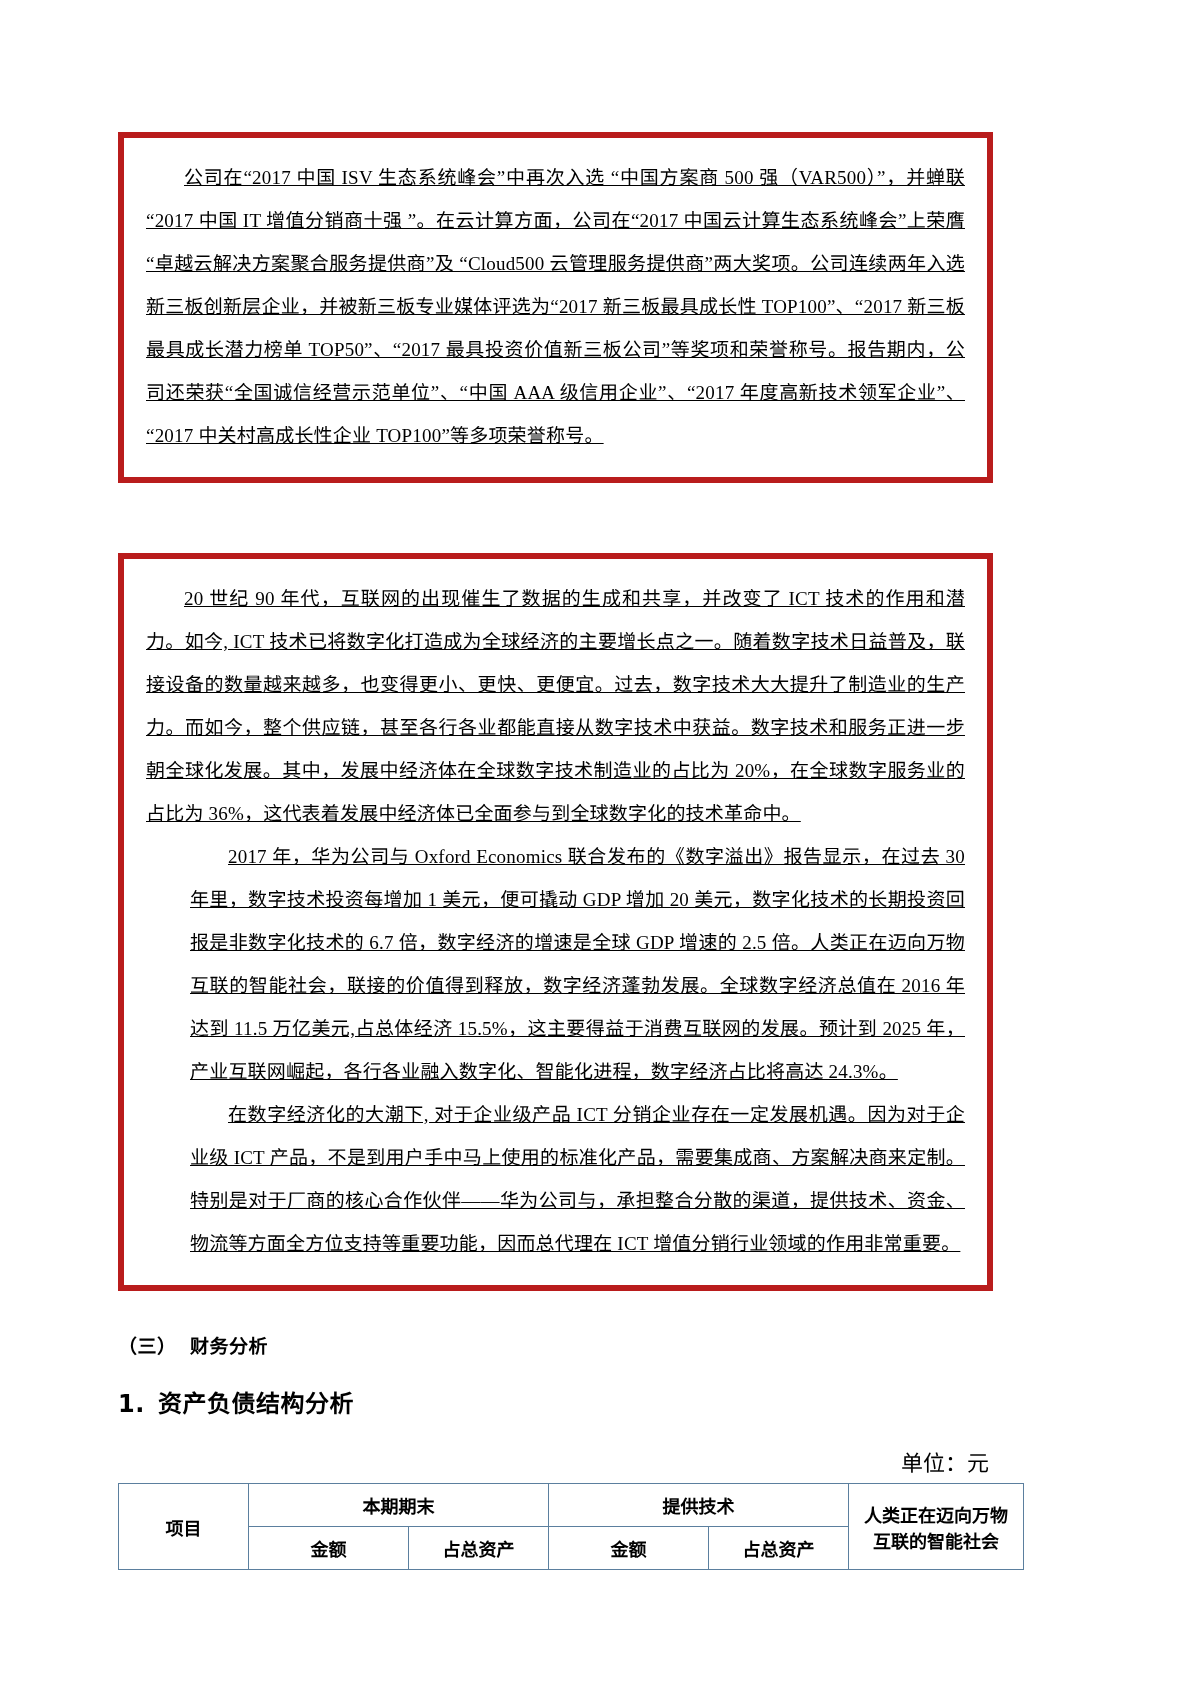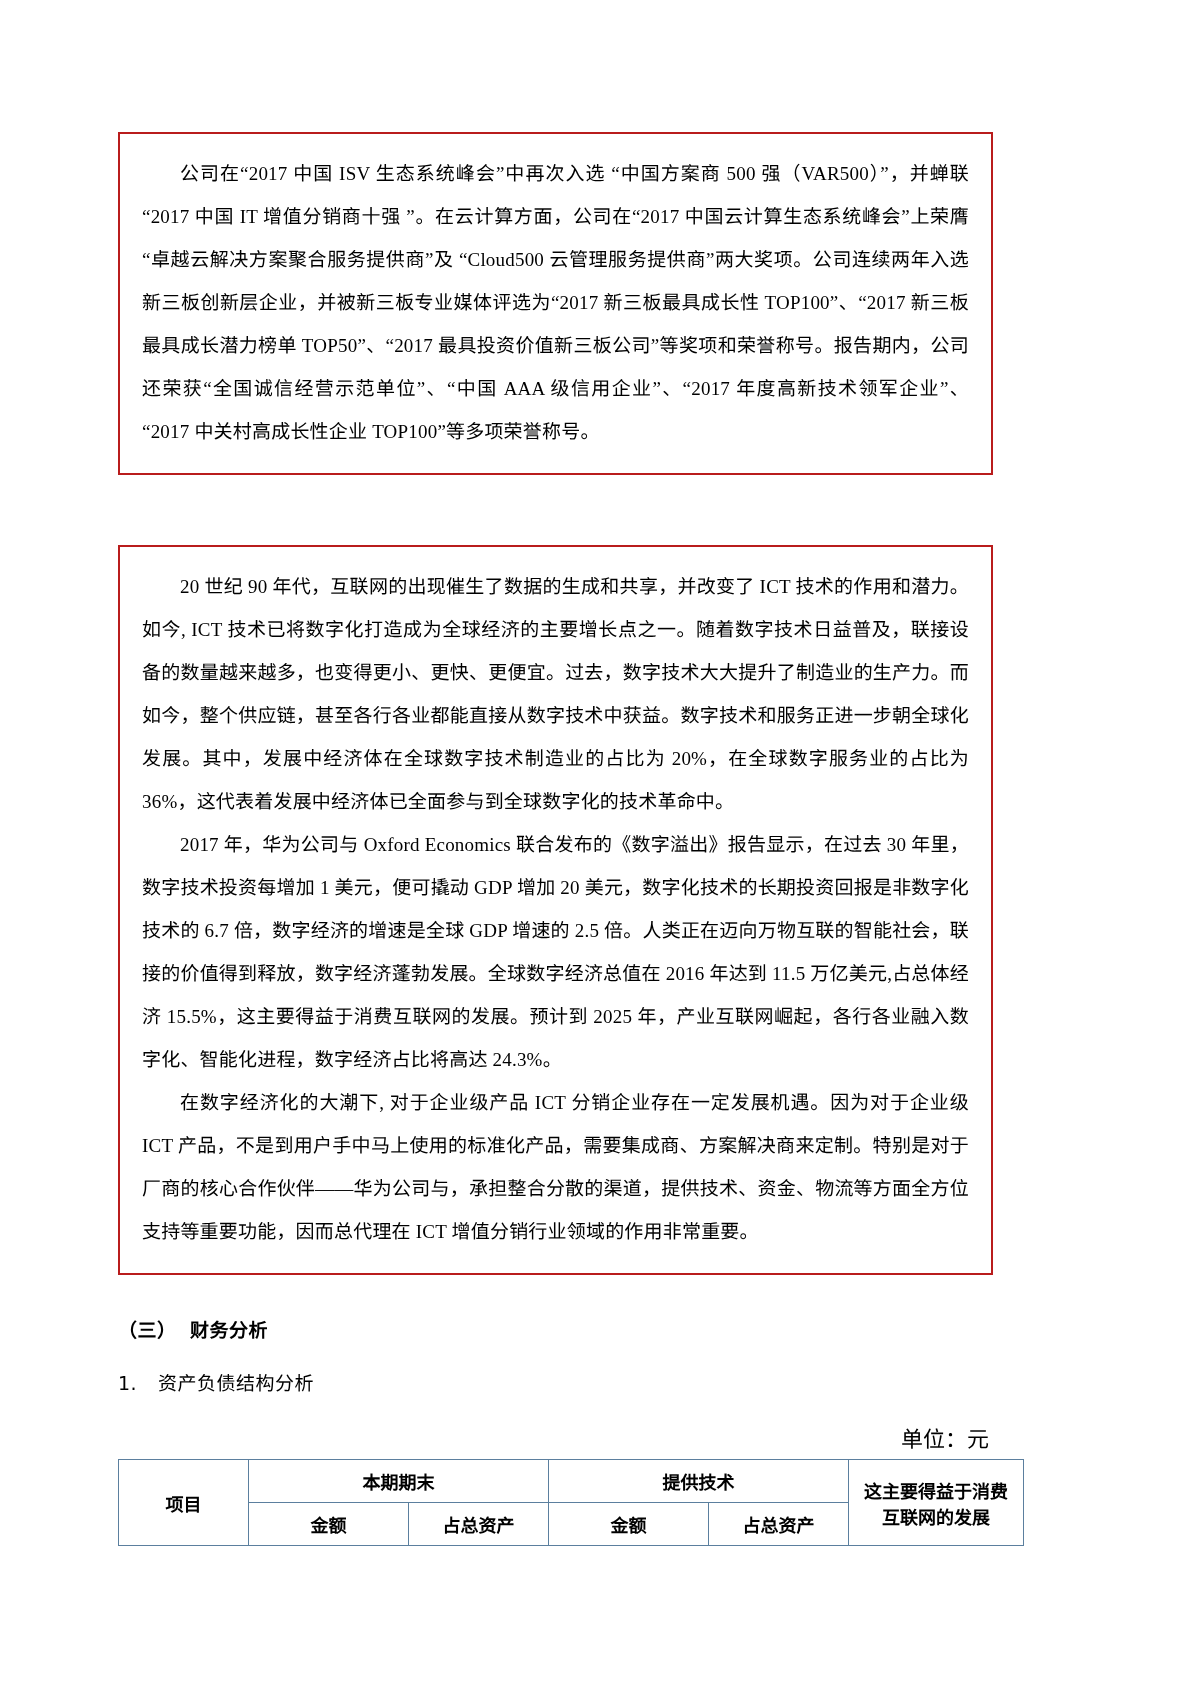--- a/index.html
+++ b/index.html
@@ -20,35 +20,37 @@
   }
   .content {
     position: absolute;
     left: 118px;
     top: 0;
     width: 875px;
   }
 
   
   .box {
-    border: 2px solid #b91c1c;
+    border: 6px solid #b91c1c;
     box-sizing: border-box;
     padding: 18px 22px 20px 22px;
+    text-decoration: underline;
   }
   .box p {
     margin: 0 0 0 0;
     text-align: justify;
     text-justify: inter-ideograph;
     text-indent: 2em;
     font-size: 19px;
     line-height: 43px;
     letter-spacing: 0.2px;
   }
   .box p + p {
     margin-top: 0;
+    margin-left: 44px;
   }
 
   .spacer-1 { height: 132px; }
   .spacer-2 { height: 36px; }
   .spacer-3 { height: 34px; }
   .spacer-4 { height: 40px; }
   .spacer-5 { height: 26px; }
 
   
   .heading {
@@ -56,22 +58,22 @@
     font-weight: bold;
     font-family: "DejaVu Sans", "Liberation Sans", sans-serif;
     letter-spacing: 0.5px;
     white-space: nowrap;
   }
   .heading .num {
     display: inline-block;
     width: 72px;
   }
   .subheading {
-    font-size: 19px;
-    font-weight: normal;
+    font-size: 24px;
+    font-weight: bold;
     font-family: "DejaVu Sans", "Liberation Sans", sans-serif;
     letter-spacing: 0.5px;
   }
   .subheading .num {
     display: inline-block;
     width: 40px;
   }
 
   .unit-line {
     text-align: right;
@@ -147,21 +149,21 @@
         <col class="col-pct">
         <col class="col-amt">
         <col class="col-pct">
         <col class="col-delta">
       </colgroup>
       <tbody>
         <tr>
           <td rowspan="2">项目</td>
           <td colspan="2">本期期末</td>
           <td colspan="2">提供技术</td>
-          <td rowspan="2">这主要得益于消费互联网的发展</td>
+          <td rowspan="2">人类正在迈向万物互联的智能社会</td>
         </tr>
         <tr>
           <td>金额</td>
           <td>占总资产</td>
           <td>金额</td>
           <td>占总资产</td>
         </tr>
       </tbody>
     </table>
 

